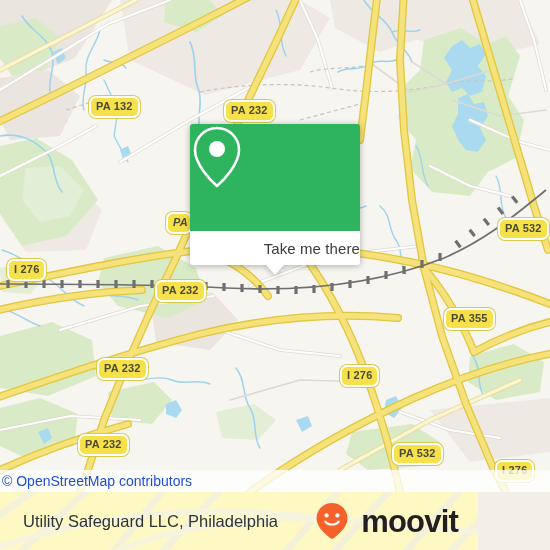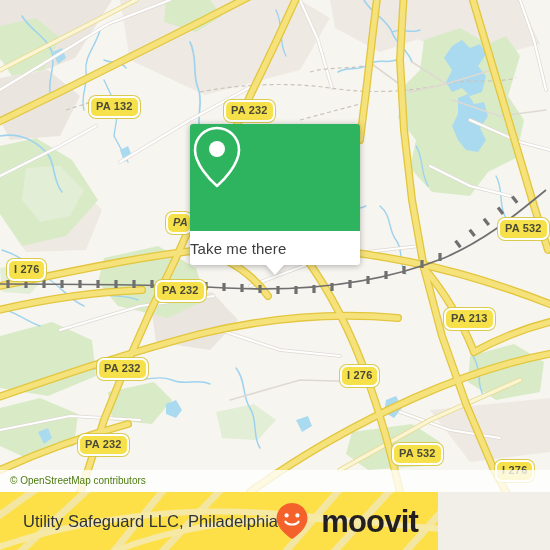--- a/index.html
+++ b/index.html
@@ -30,62 +30,62 @@
     text-align:center;
     white-space:nowrap;
     box-shadow:0 0 0 1px rgba(214,198,60,.9);
   }
 
   
   #attribution{
     position:absolute;left:0;bottom:0;
     width:100%;
     background:rgba(255,255,255,.78);
-    color:#4d7c0f;
-    font-size:10px;
+    color:#1d4ed8;
+    font-size:14px;
     line-height:22px;
     height:22px;
-    padding-left:10px;
+    padding-left:2px;
     box-sizing:border-box;
     white-space:nowrap;
   }
 
   
   #popup{
     position:absolute;left:190px;top:124px;width:170px;
     filter:drop-shadow(0 1px 3px rgba(0,0,0,.30));
   }
   #popup-head{
     background:#2eb35f;
     height:107px;
     border-radius:3px 3px 0 0;
     display:flex;align-items:center;justify-content:center;
   }
   #pin-icon{display:block;}
   #popup-body{
     background:#ffffff;
     height:34px;
     border-radius:0 0 3px 3px;
-    display:flex;align-items:center;justify-content:flex-start;
+    display:flex;align-items:center;justify-content:flex-end;
     color:#3c3c3c;
     font-size:15px;
     letter-spacing:.1px;
   }
   #popup-tail{
     position:absolute;left:50%;margin-left:-9px;top:141px;
     width:0;height:0;
     border-left:9px solid transparent;
     border-right:9px solid transparent;
     border-top:10px solid #ffffff;
   }
 
   
   #bottombar{
-    position:absolute;left:0;top:492px;width:438px;height:58px;
-    background:#fde047;overflow:hidden;
+    position:absolute;left:0;top:492px;width:478px;height:58px;
+    background:#fef9c3;overflow:hidden;
   }
   #bottombar .watermark{position:absolute;left:0;top:0;opacity:.55;}
   #place-title{
     position:absolute;left:23px;top:50%;transform:translateY(-50%);
     font-size:16.5px;color:#2e3338;white-space:nowrap;
   }
   #moovit-logo{
     position:absolute;right:20px;top:50%;transform:translateY(-50%);
     display:flex;align-items:center;
   }
@@ -315,21 +315,21 @@
           <path d="M530,240 L530,248"></path>
       </g>
     </svg>
 
     <div class="shield" style="left:89px;top:96px;">PA 132</div>
     <div class="shield" style="left:224px;top:100px;">PA 232</div>
     <div class="shield" style="left:166px;top:212px;overflow:hidden;width:26px;font-style:italic;">PA</div>
     <div class="shield" style="left:498px;top:218px;">PA 532</div>
     <div class="shield" style="left:7px;top:259px;">I 276</div>
     <div class="shield" style="left:155px;top:280px;">PA 232</div>
-    <div class="shield" style="left:444px;top:308px;">PA 213</div>
+    <div class="shield" style="left:444px;top:308px;">PA 355</div>
     <div class="shield" style="left:97px;top:358px;">PA 232</div>
     <div class="shield" style="left:340px;top:365px;">I 276</div>
     <div class="shield" style="left:78px;top:434px;">PA 232</div>
     <div class="shield" style="left:392px;top:443px;">PA 532</div>
     <div class="shield" style="left:495px;top:460px;">I 276</div>
 
     <div id="popup">
       <div id="popup-head">
         <svg id="pin-icon" width="54" height="66" viewBox="0 0 54 66">
           <path d="M27,4 C14.8,4 5,13.8 5,26 C5,40 20,56 27,62 C34,56 49,40 49,26 C49,13.8 39.2,4 27,4 Z" fill="none" stroke="#ffffff" stroke-width="2.6" stroke-linejoin="round"></path>

